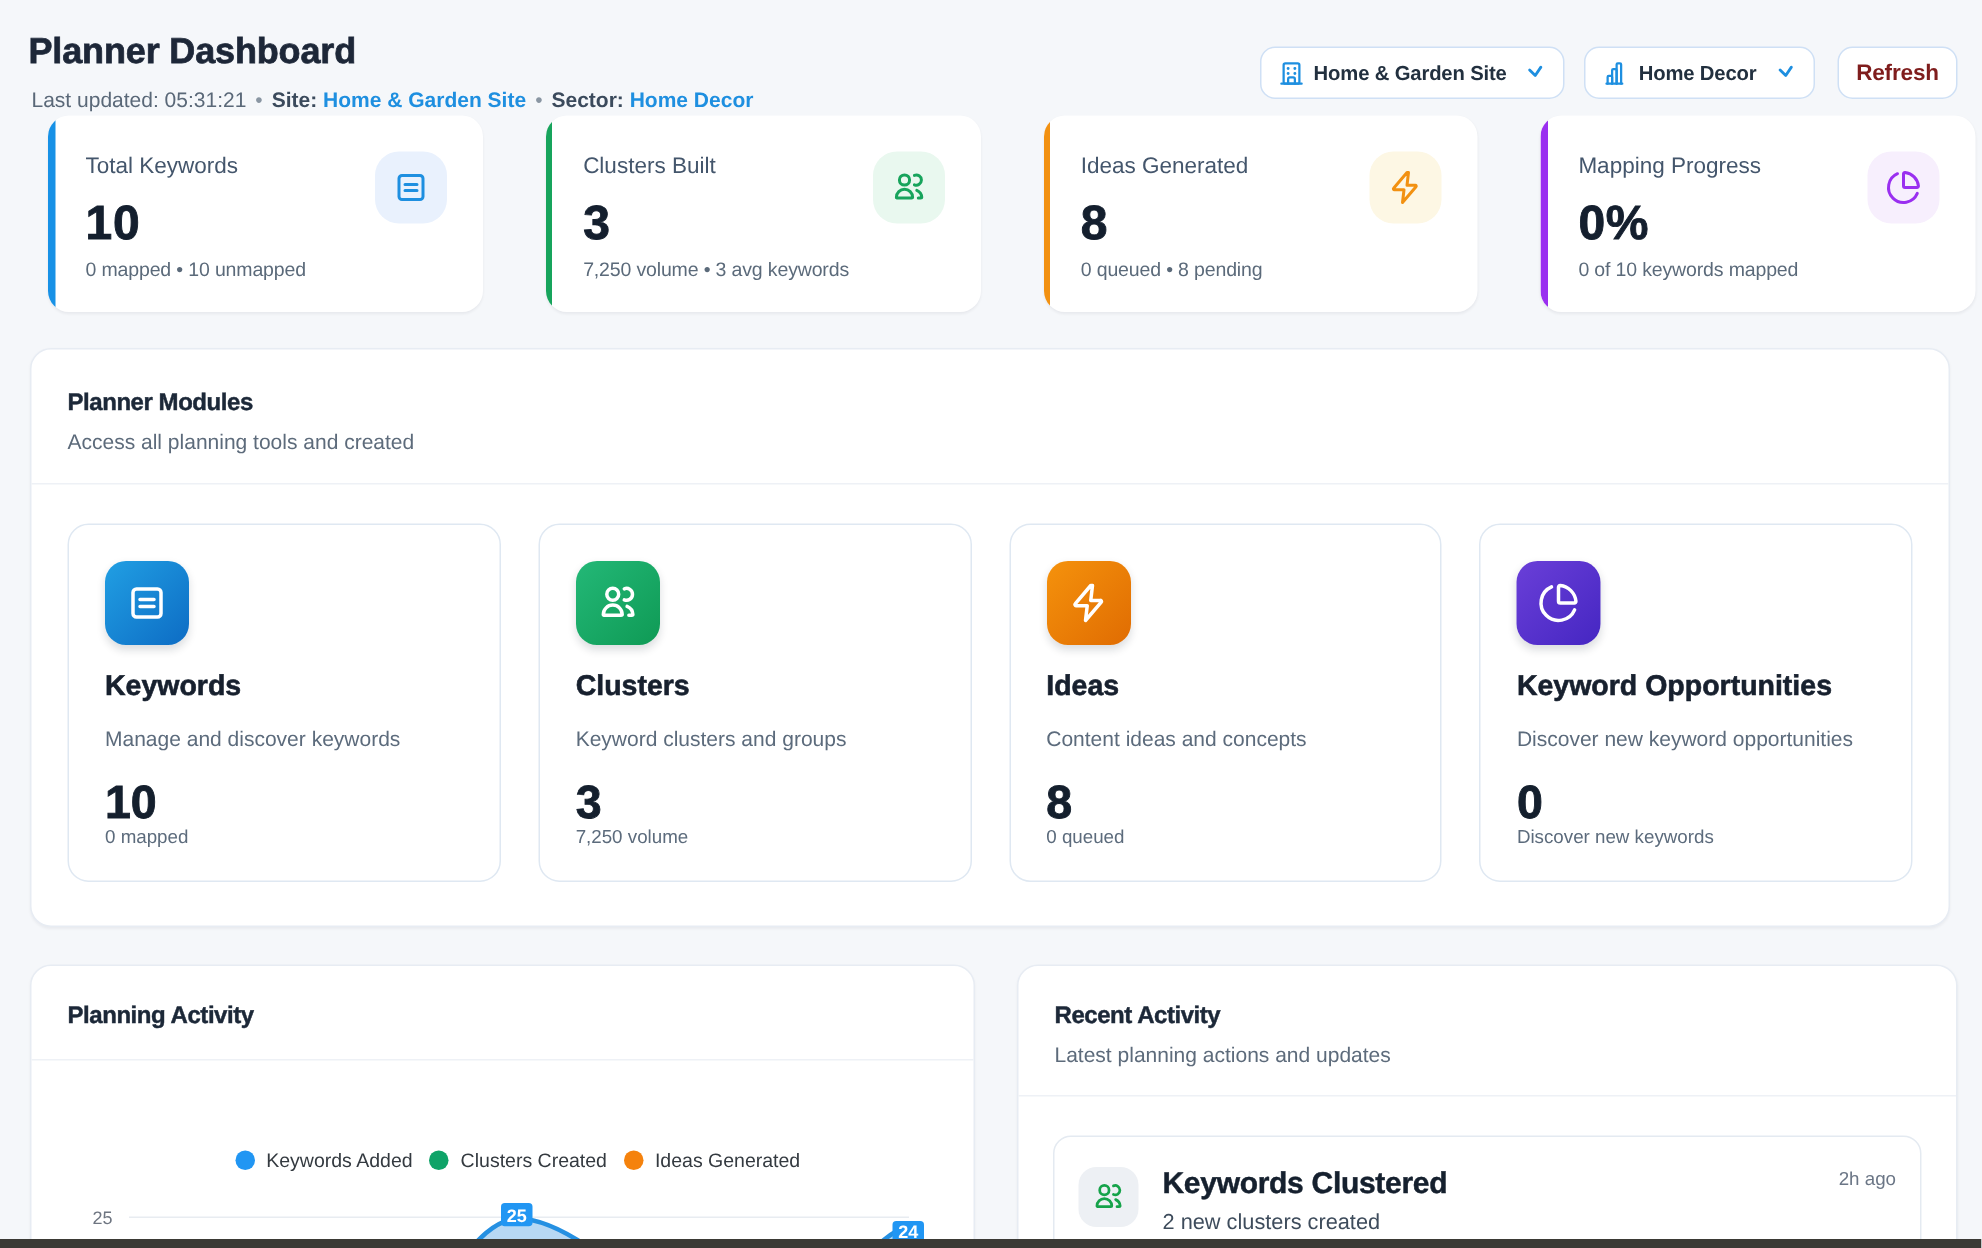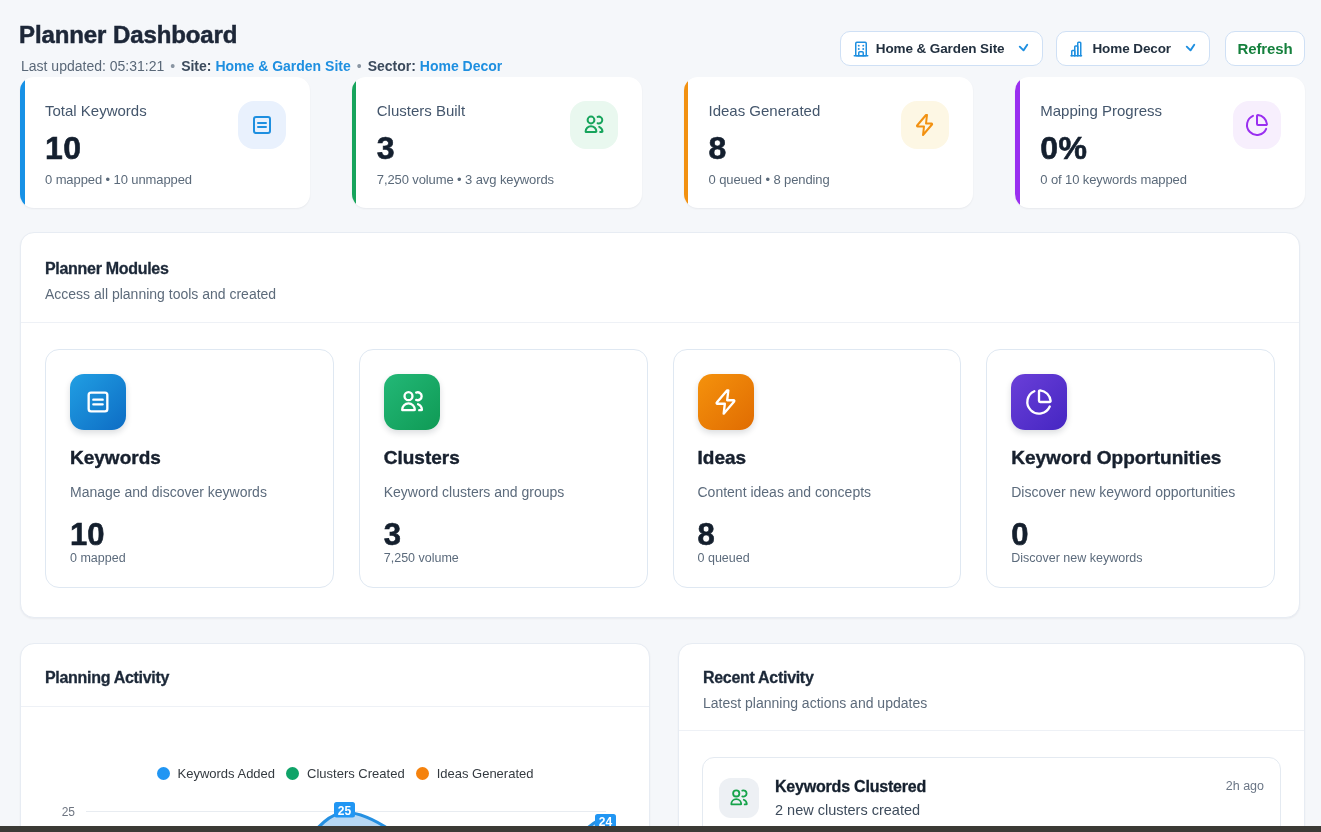--- a/index.html
+++ b/index.html
@@ -6,24 +6,24 @@
   html,body { width:1321px; height:832px; overflow:hidden; }
   body { background:#f5f7fa; font-family:"Liberation Sans", sans-serif; position:relative; }
   .h1 { position:absolute; left:19px; top:21px; font-size:24px; font-weight:bold; color:#1d2738; letter-spacing:-0.1px; -webkit-text-stroke:0.5px #1d2738; }
   .meta { position:absolute; left:21px; top:58px; font-size:14px; color:#5a6878; }
   .meta .lbl { color:#3b4a5c; font-weight:bold; }
   .meta a { color:#1e8fe0; font-weight:bold; text-decoration:none; }
   .meta .dot { color:#8a96a3; margin:0 6px; }
   .controls { position:absolute; top:31px; right:16px; display:flex; gap:13px; }
   .ctrl { height:35px; background:#fff; border:1px solid #cfe0f5; border-radius:10px; display:flex; align-items:center; padding:0 11px; font-size:13.5px; font-weight:bold; color:#22303f; gap:6px; letter-spacing:-0.1px; }
   .ctrl svg { flex:none; }
-  .refresh { color:#15803d; font-weight:bold; width:80px; justify-content:center; padding:0; margin-left:2px; font-size:15px; }
+  .refresh { color:#7f1d1d; font-weight:bold; width:80px; justify-content:center; padding:0; margin-left:2px; font-size:15px; }
 
   
-  .stats { position:absolute; left:20px; top:77px; width:1285px; display:grid; grid-template-columns:repeat(4,1fr); gap:42px; }
+  .stats { position:absolute; left:32px; top:77px; width:1285px; display:grid; grid-template-columns:repeat(4,1fr); gap:42px; }
   .stat { position:relative; background:#fff; border-radius:14px; height:131px; box-shadow:0 1px 2px rgba(16,24,40,.06); padding:25px 24px 0 25px; overflow:hidden; }
   .stat .accent { position:absolute; left:0; top:0; bottom:0; width:4.5px; }
   .stat .t { font-size:15px; color:#44566c; }
   .stat .n { font-size:32px; font-weight:bold; color:#141f2e; margin-top:12px; line-height:34px; letter-spacing:0.5px; -webkit-text-stroke:0.6px #141f2e; }
   .stat .s { font-size:13px; color:#5b6a7a; margin-top:7px; letter-spacing:-0.1px; }
   .chip { position:absolute; right:24px; top:24px; width:48px; height:48px; border-radius:16px; display:flex; align-items:center; justify-content:center; }
 
   
   .modsec { position:absolute; left:20px; top:232px; width:1280px; height:386px; background:#fff; border:1px solid #e7ecf3; border-radius:14px; box-shadow:0 1px 2px rgba(16,24,40,.05); }
   .modsec .hd { padding:27px 24px 0 24px; }
@@ -47,21 +47,21 @@
   .bcard .divider { border-bottom:1px solid #eef1f6; margin-top:19px; }
   #chartcard { left:0; width:630px; }
   #recentcard { left:658px; width:627px; }
 
   .legend { position:absolute; top:122px; left:10px; width:100%; display:flex; justify-content:center; gap:11px; font-size:13px; color:#343a40; }
   .legend .item { display:flex; align-items:center; gap:8px; }
   .legend .dotc { width:13px; height:13px; border-radius:50%; }
 
   .activity-item { margin:26px 23px 0 23px; border:1px solid #e4eaf1; border-radius:12px; padding:20px 16px 16px 16px; position:relative; height:120px; }
   .ai-chip { position:absolute; left:16px; top:20px; width:40px; height:40px; background:#edf0f4; border-radius:12px; display:flex; align-items:center; justify-content:center; }
-  .ai-title { margin-left:56px; font-size:16px; font-weight:bold; color:#15202e; padding-top:0px; letter-spacing:-0.2px; -webkit-text-stroke:0.3px #15202e; }
+  .ai-title { margin-left:56px; font-size:20px; font-weight:bold; color:#15202e; padding-top:0px; letter-spacing:-0.2px; -webkit-text-stroke:0.3px #15202e; }
   .ai-sub { margin-left:56px; font-size:14.5px; color:#3e4c5c; margin-top:6px; }
   .ai-time { position:absolute; right:16px; top:21px; font-size:12.5px; color:#6b7686; }
 
   .darkbar { position:absolute; left:0; top:826px; width:1321px; height:6px; background:#3b3a35; z-index:50; }
 </style>
 </head>
 <body>
   <div class="h1">Planner Dashboard</div>
   <div class="meta">Last updated: 05:31:21<span class="dot">•</span><span class="lbl">Site:</span> <a>Home &amp; Garden Site</a><span class="dot">•</span><span class="lbl">Sector:</span> <a>Home Decor</a></div>
 

